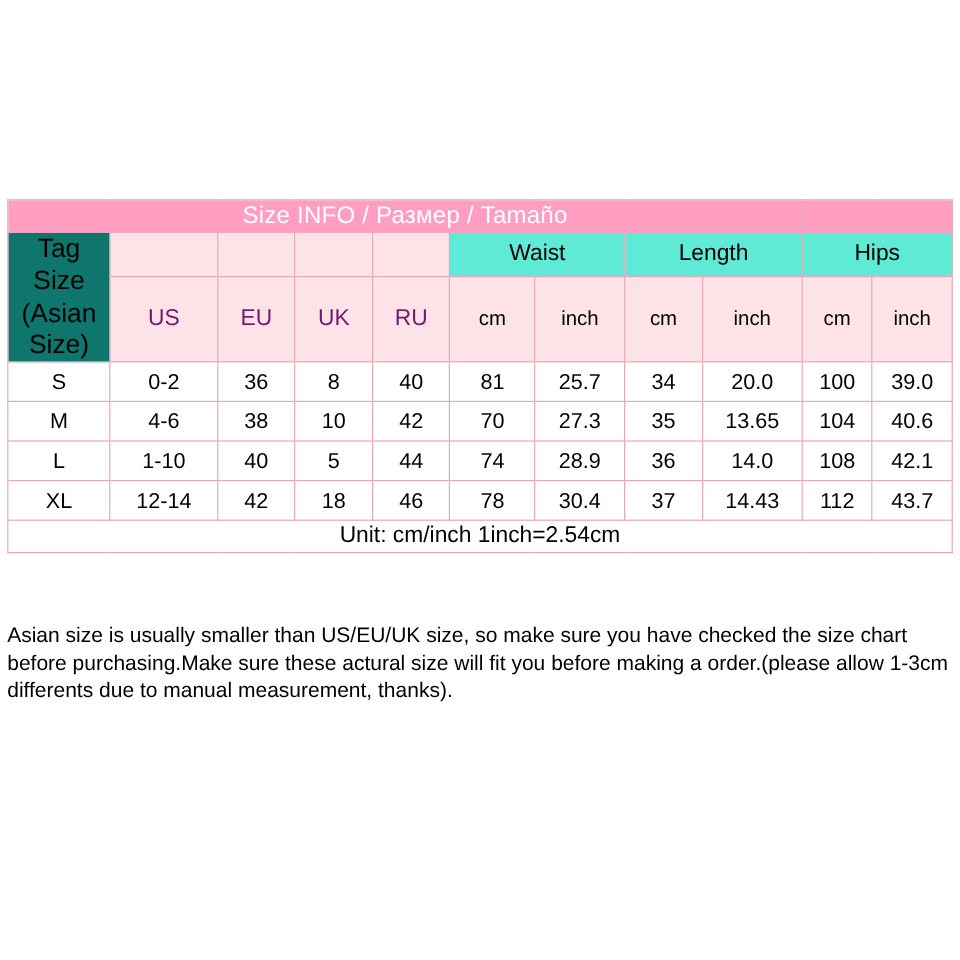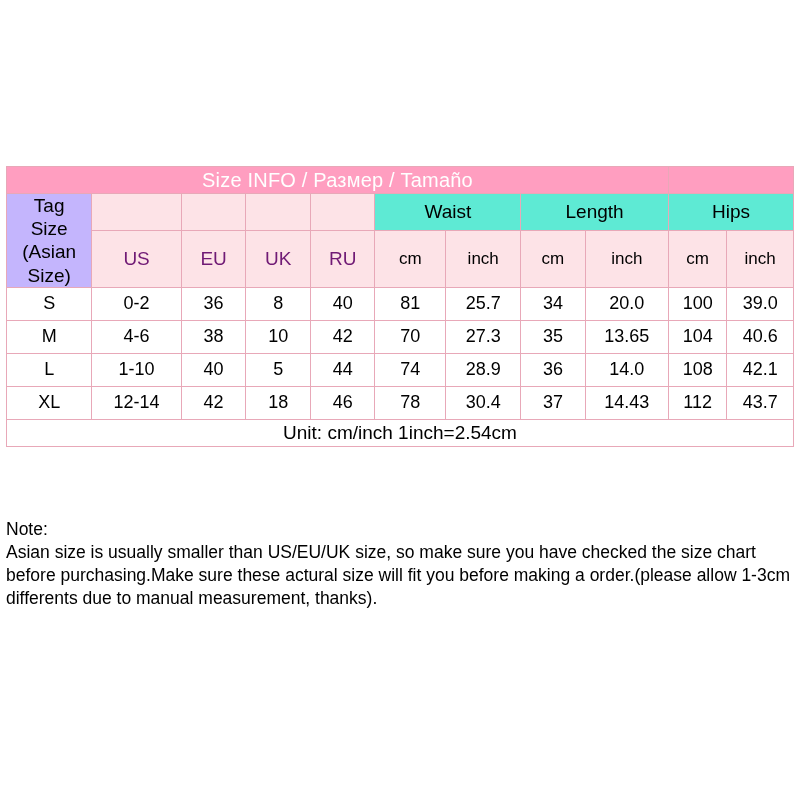--- a/index.html
+++ b/index.html
@@ -57,22 +57,22 @@
   }
 
   
   .hdr {
     background: #fde3e7;
     color: #701a75;
     font-size: 19px;
     font-weight: bold;
   }
   .hdr-tag {
-    background: #c4b5fd;
-    font-size: 19px;
+    background: #0f766e;
+    font-size: 22px;
     font-weight: bold;
     line-height: 1.22;
     padding: 4px 2px;
     margin-left: 20px;
   }
   .hdr-sub {
     background: #fde3e7;
     font-size: 17px;
     font-weight: bold;
   }
@@ -236,17 +236,16 @@
       </tr>
 
       <tr>
         <td class="unit-cell" colspan="11">Unit: cm/inch 1inch=2.54cm</td>
       </tr>
     </tbody>
       </table>
   </div>
 
   <div class="note-block">
-    <span class="note-label">Note:</span>
     <span class="note-red">Asian size is usually smaller than US/EU/UK size,</span><span> so make sure you have checked the size chart before purchasing.Make sure these actural size will fit you before making a order.(please allow 1-3cm differents due to manual measurement, thanks).</span>
   </div>
 
 </div>
 
 </body></html>

